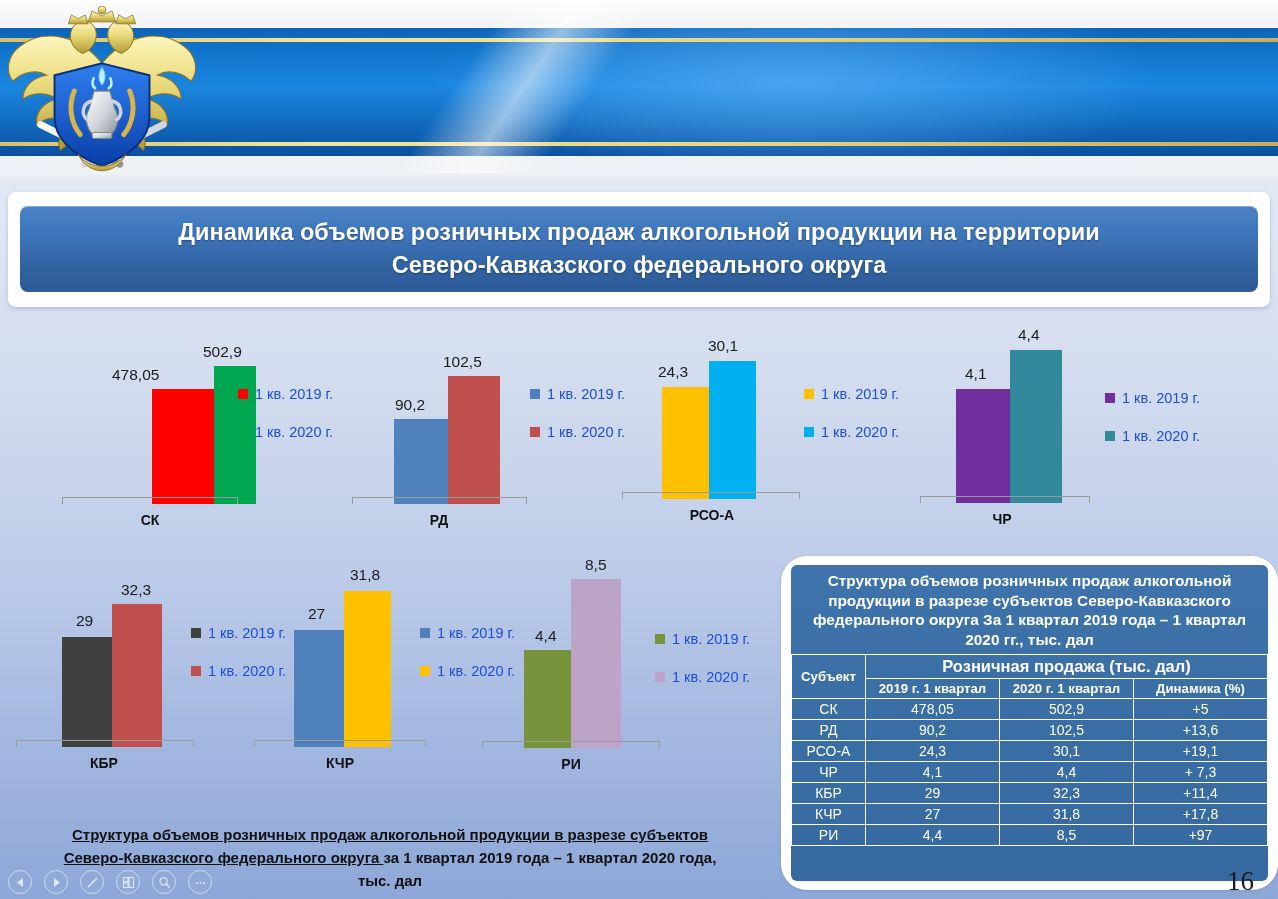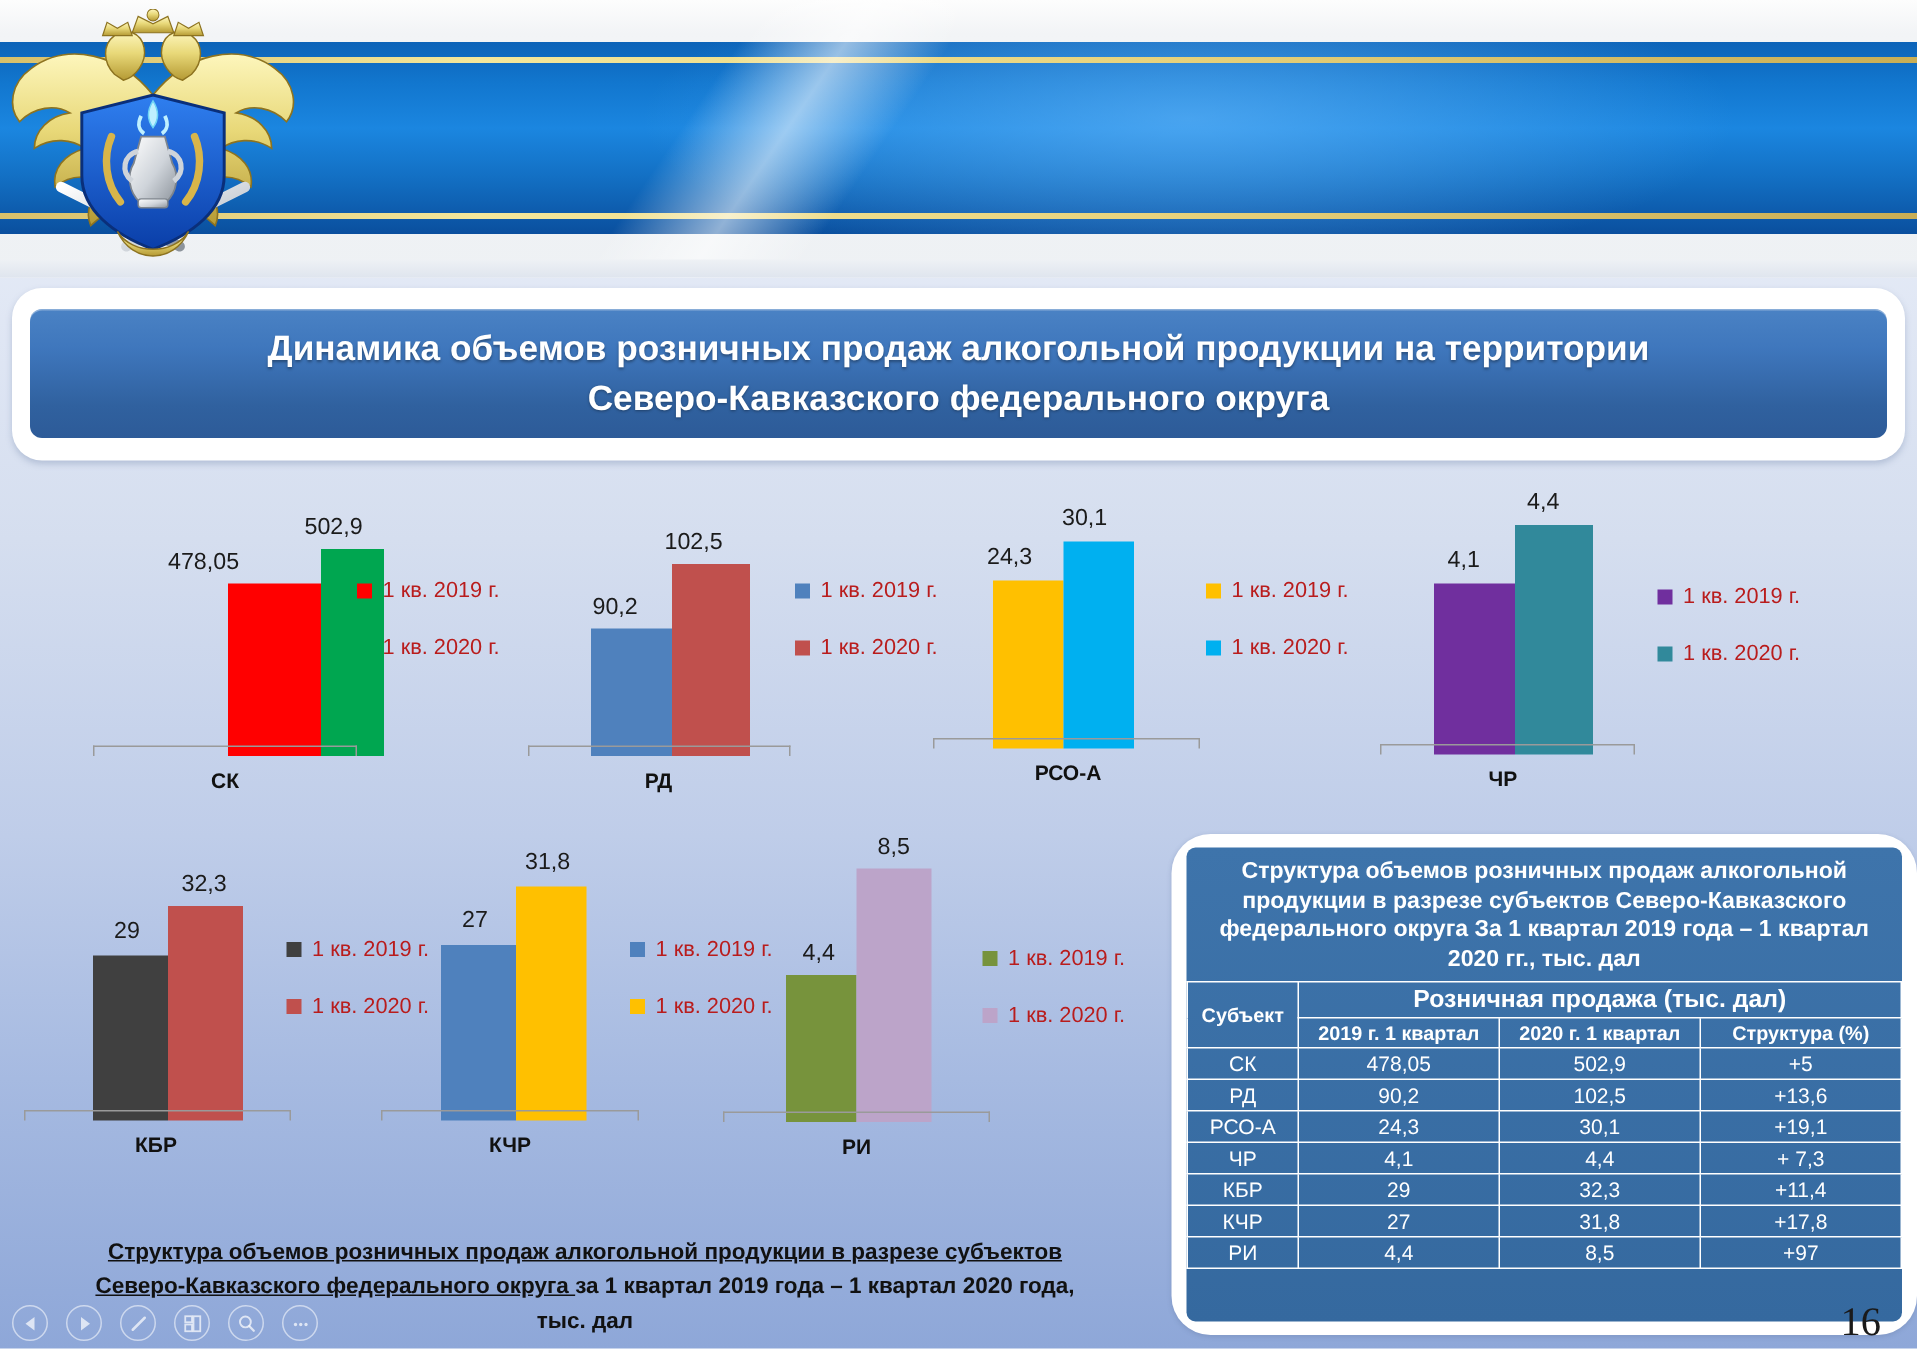--- a/index.html
+++ b/index.html
@@ -47,21 +47,21 @@
     position:absolute; left:0; bottom:0; width:1278px; height:12px;
     background: linear-gradient(180deg,#eef1f5,#dfe5ee);
   }
 
   
   .emblem { position:absolute; left:3px; top:6px; width:198px; height:178px; }
 
   
   .title-wrap {
     position:absolute; left:8px; top:192px; width:1262px; height:115px;
-    background:#ffffff; border-radius:20px;
+    background:#ffffff; border-radius:8px;
     box-shadow: 0 2px 4px rgba(110,130,165,.35);
   }
   .title-box {
     position:absolute; left:12px; top:14px; width:1238px; height:86px;
     border-radius:8px;
     background: linear-gradient(180deg,#4a82c4 0%, #3f77bd 30%, #30619f 75%, #2d5b98 100%);
     display:flex; align-items:center; justify-content:center;
     box-shadow: inset 0 1px 0 rgba(255,255,255,.35);
   }
   .title-text {
@@ -92,21 +92,21 @@
   }
   .cat {
     position:absolute; width:100%; text-align:center;
     font-size:14px; font-weight:bold; color:#111;
   }
   .legend {
     position:absolute;
   }
   .legend-row {
     display:flex; align-items:center; gap:7px; margin-bottom:22px;
-    font-size:14.5px; color:#b91c1c; white-space:nowrap;
+    font-size:14.5px; color:#1d4ed8; white-space:nowrap;
   }
   .swatch { width:10px; height:10px; flex:0 0 10px; }
 
   
   .table-card {
     position:absolute; left:781px; top:556px; width:497px; height:334px;
     background:#ffffff; border-radius:26px;
     box-shadow:0 1px 3px rgba(100,120,160,.3);
     overflow:hidden;
   }
@@ -380,21 +380,21 @@
     <div class="table-caption">Структура объемов розничных продаж алкогольной продукции в разрезе субъектов  Северо-Кавказского федерального округа За 1 квартал 2019 года – 1 квартал 2020  гг., тыс. дал</div>
     <table class="data">
       <thead>
         <tr>
           <th class="col-subj" rowspan="2">Субъект</th>
           <th class="span-head" colspan="3">Розничная продажа  (тыс. дал)</th>
         </tr>
         <tr>
           <th>2019 г. 1 квартал</th>
           <th>2020 г. 1 квартал</th>
-          <th>Структура (%)</th>
+          <th>Динамика (%)</th>
         </tr>
       </thead>
       <tbody>
         <tr>
           <td>СК</td>
           <td>478,05</td>
           <td>502,9</td>
           <td>+5</td>
         </tr>
         <tr>

